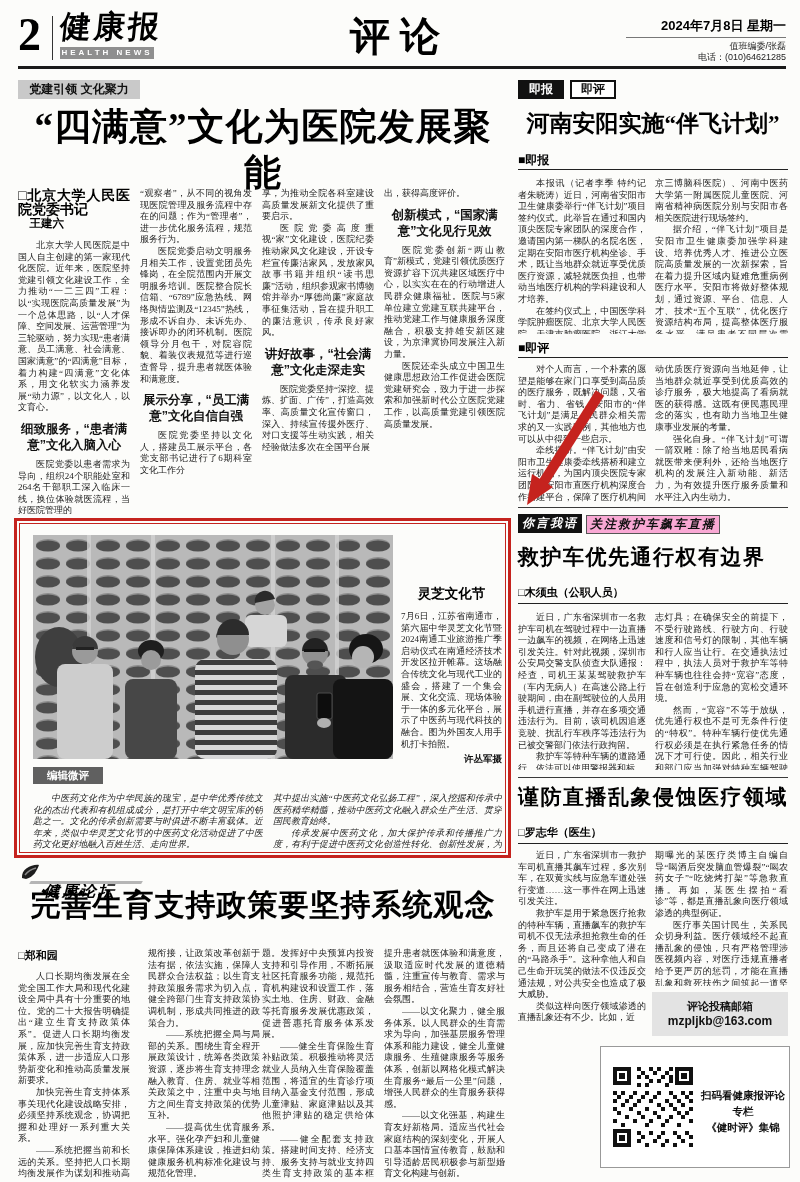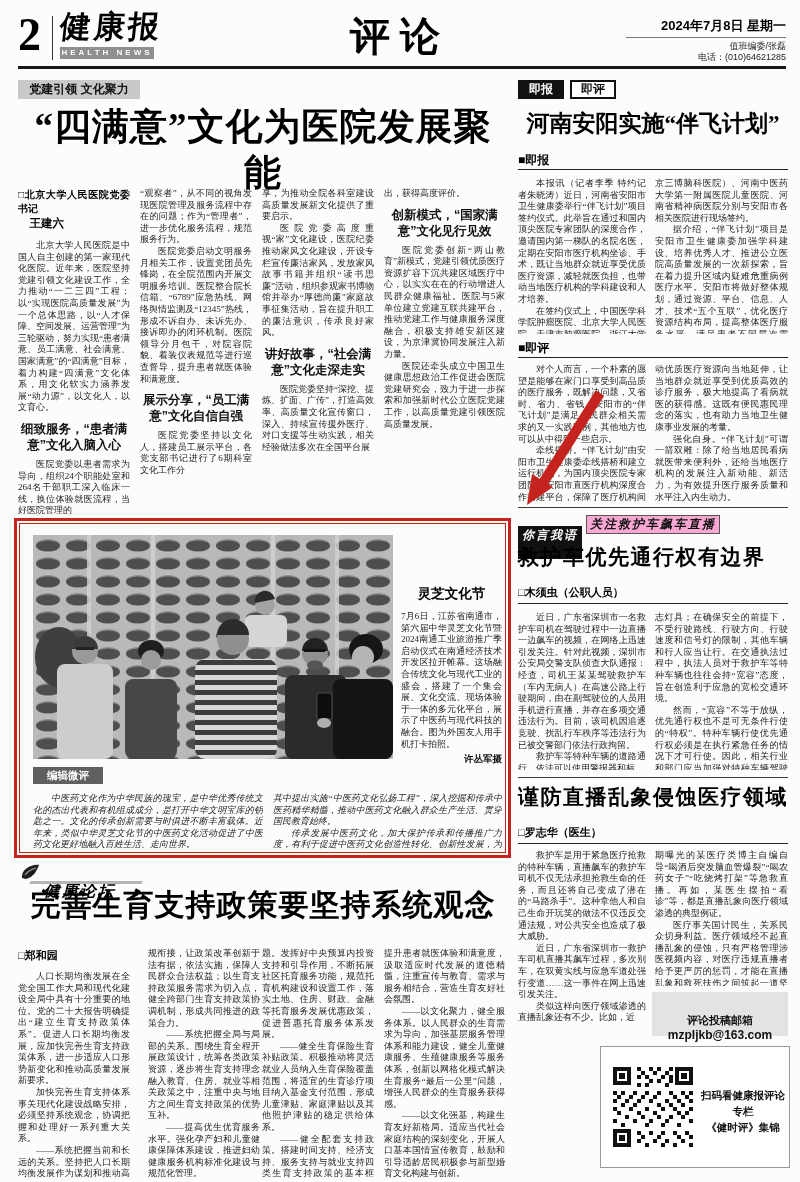--- a/index.html
+++ b/index.html
@@ -14,21 +14,21 @@
   .abs{position:absolute;}
   .rule{position:absolute;background:#1a1a1a;}
   .rule-thin{position:absolute;background:#3a3a3a;height:1px;}
   
   .col{position:absolute;font-size:9px;line-height:11.6px;text-align:justify;
        overflow:hidden;color:#222;word-break:break-all;}
   .blk-p{text-indent:2em;}
   .blk-c{text-indent:0;}
   .blk-h{font-family:var(--sans);font-weight:bold;font-size:12.5px;line-height:16px;
          text-align:center;text-indent:0;margin:7px 2px 6px;color:#111;}
-  .blk-b1{font-family:var(--sans);font-weight:bold;font-size:10px;line-height:14px;text-indent:0;color:#000;}
+  .blk-b1{font-family:var(--sans);font-weight:bold;font-size:14px;line-height:14px;text-indent:0;color:#000;}
   .blk-b2{font-family:var(--sans);font-weight:bold;font-size:11.5px;line-height:15px;
           text-indent:1em;margin-bottom:9px;color:#000;}
   .blk-by{font-family:var(--sans);font-weight:bold;font-size:11px;line-height:15px;
           text-indent:0;margin-bottom:8px;color:#000;}
   .ital .blk-p,.ital .blk-c,.ital .blk-s{font-style:italic;}
   
   .h-lead{font:bold 37px/46px var(--serif);letter-spacing:1px;text-align:center;color:#000;}
   .h-banfei{font:bold 23px/28px var(--serif);text-align:center;color:#000;}
   .h-voice{font:bold 21px/26px var(--sans);letter-spacing:1.5px;color:#000;}
   .h-forum{font:bold 30px/38px var(--serif);letter-spacing:1px;text-align:center;color:#000;}
@@ -48,21 +48,21 @@
   .smallinfo{font:9px/12px var(--sans);text-align:right;color:#222;}
   
   .redbox{position:absolute;border:3px solid var(--red);}
   .redbox-inner{position:absolute;left:2px;top:2px;right:2px;bottom:2px;border:1px solid var(--red);}
   .cap-title{font:bold 13.5px/18px var(--sans);text-align:center;color:#000;margin-bottom:8px;}
   .cap-text{font-size:9px;line-height:11.6px;text-align:justify;word-break:break-all;color:#222;}
   .credit{font:bold 9.5px/14px var(--serif);text-align:right;color:#111;margin-top:2px;}
   .microtag{background:#606060;color:#fff;font:bold 10.5px/17px var(--sans);text-align:center;}
   
   .subbox{position:absolute;background:#e3e3e3;text-align:center;}
-  .sub-label{font:bold 11px/14px var(--sans);padding-top:21px;color:#111;}
+  .sub-label{font:bold 11px/14px var(--sans);padding-top:7px;color:#111;}
   .sub-email{font:bold 12px/16px var(--sans);color:#111;}
   .qrbox{position:absolute;border:1px solid #999;background:#fff;}
   .qr-text{font:bold 10.5px/16px var(--sans);text-align:center;color:#111;}
   .forumtag{font:bold 16px/22px var(--serif);font-style:italic;letter-spacing:2px;color:#000;margin-top:20px;}
   .forum-swoosh{position:absolute;background:#b5b5b5;transform:skewX(-30deg);}
 </style>
 </head>
 <body>
 
 <div class="abs pagenum" style="left:18px;top:12px;">2</div>
@@ -191,40 +191,40 @@
     <div class="blk-p">对个人而言，一个朴素的愿望是能够在家门口享受到高品质的医疗服务，既解决问题，又省时、省力、省钱。安阳市的“伴飞计划”是满足人民群众相关需求的又一实践案例，其他地方也可以从中得到一些启示。</div>
     <div class="blk-p">牵线搭桥。“伴飞计划”由安阳市卫生健康委牵线搭桥和建立运行机制，为国内顶尖医院专家团队与安阳市直医疗机构深度合作搭建平台，保障了医疗机构间合作的质量与效率。</div>
   </div>
 <div class="col" style="left:655px;top:364px;width:133px;height:138px;">
     <div class="blk-c">动优质医疗资源向当地延伸，让当地群众就近享受到优质高效的诊疗服务，极大地提高了看病就医的获得感。这既有便民惠民理念的落实，也有助力当地卫生健康事业发展的考量。</div>
     <div class="blk-p">强化自身。“伴飞计划”可谓一箭双雕：除了给当地居民看病就医带来便利外，还给当地医疗机构的发展注入新动能、新活力，为有效提升医疗服务质量和水平注入内生动力。</div>
   </div>
 
 <div class="rule-thin" style="left:518px;top:507px;width:270px;"></div>
 
-<div class="abs tag-voice" style="left:518px;top:526px;width:64px;height:33px;">你言我语</div>
+<div class="abs tag-voice" style="left:518px;top:514px;width:64px;height:19px;">你言我语</div>
 <div class="abs tag-topic" style="left:586px;top:515px;width:132px;height:17px;">关注救护车飙车直播</div>
 
 <div class="abs h-voice" style="left:518px;top:544px;width:270px;">救护车优先通行权有边界</div>
 <div class="byline" style="left:518px;top:584px;width:270px;">□木须虫（公职人员）</div>
 <div class="col" style="left:518px;top:612px;width:128px;height:158px;">
     <div class="blk-p">近日，广东省深圳市一名救护车司机在驾驶过程中一边直播一边飙车的视频，在网络上迅速引发关注。针对此视频，深圳市公安局交警支队侦查大队通报：经查，司机王某某驾驶救护车（车内无病人）在高速公路上行驶期间，由在副驾驶位的人员用手机进行直播，并存在多项交通违法行为。目前，该司机因追逐竞驶、扰乱行车秩序等违法行为已被交警部门依法行政拘留。</div>
     <div class="blk-p">救护车等特种车辆的道路通行，依法可以使用警报器和标</div>
   </div>
 <div class="col" style="left:655px;top:612px;width:133px;height:158px;">
     <div class="blk-c">志灯具；在确保安全的前提下，不受行驶路线、行驶方向、行驶速度和信号灯的限制，其他车辆和行人应当让行。在交通执法过程中，执法人员对于救护车等特种车辆也往往会持“宽容”态度，旨在创造利于应急的宽松交通环境。</div>
     <div class="blk-p">然而，“宽容”不等于放纵，优先通行权也不是可无条件行使的“特权”。特种车辆行使优先通行权必须是在执行紧急任务的情况下才可行使。因此，相关行业和部门应当加强对特种车辆驾驶者的教育和管理，敦促其守法而行，保持对法律的敬畏。</div>
   </div>
 
 <div class="rule-thin" style="left:518px;top:777px;width:270px;"></div>
 <div class="abs h-voice" style="left:518px;top:784px;width:270px;">谨防直播乱象侵蚀医疗领域</div>
 <div class="byline" style="left:518px;top:824px;width:270px;">□罗志华（医生）</div>
 <div class="col" style="left:518px;top:850px;width:128px;height:184px;">
+    <div class="blk-p">近日，广东省深圳市一救护车司机直播其飙车过程，多次别车，在双黄实线与应急车道处强行变道……这一事件在网上迅速引发关注。</div>
     <div class="blk-p">救护车是用于紧急医疗抢救的特种车辆，直播飙车的救护车司机不仅无法承担抢救生命的任务，而且还将自己变成了潜在的“马路杀手”。这种拿他人和自己生命开玩笑的做法不仅违反交通法规，对公共安全也造成了极大威胁。</div>
-    <div class="blk-p">近日，广东省深圳市一救护车司机直播其飙车过程，多次别车，在双黄实线与应急车道处强行变道……这一事件在网上迅速引发关注。</div>
     <div class="blk-p">类似这样向医疗领域渗透的直播乱象还有不少。比如，近</div>
   </div>
 <div class="col" style="left:655px;top:850px;width:133px;height:136px;">
     <div class="blk-c">期曝光的某医疗类博主自编自导“喝酒后突发脑血管爆裂”“喝农药女子”“吃烧烤打架”等急救直播。再如，某医生摆拍“看诊”等，都是直播乱象向医疗领域渗透的典型例证。</div>
     <div class="blk-p">医疗事关国计民生，关系民众切身利益。医疗领域经不起直播乱象的侵蚀，只有严格管理涉医视频内容，对医疗违规直播者给予更严厉的惩罚，才能在直播乱象和救死扶伤之间筑起一道坚固的隔离墙。</div>
   </div>
 
 <div class="subbox" style="left:652px;top:992px;width:136px;height:44px;">
   <div class="sub-label">评论投稿邮箱</div>
   <div class="sub-email">mzpljkb@163.com</div>

